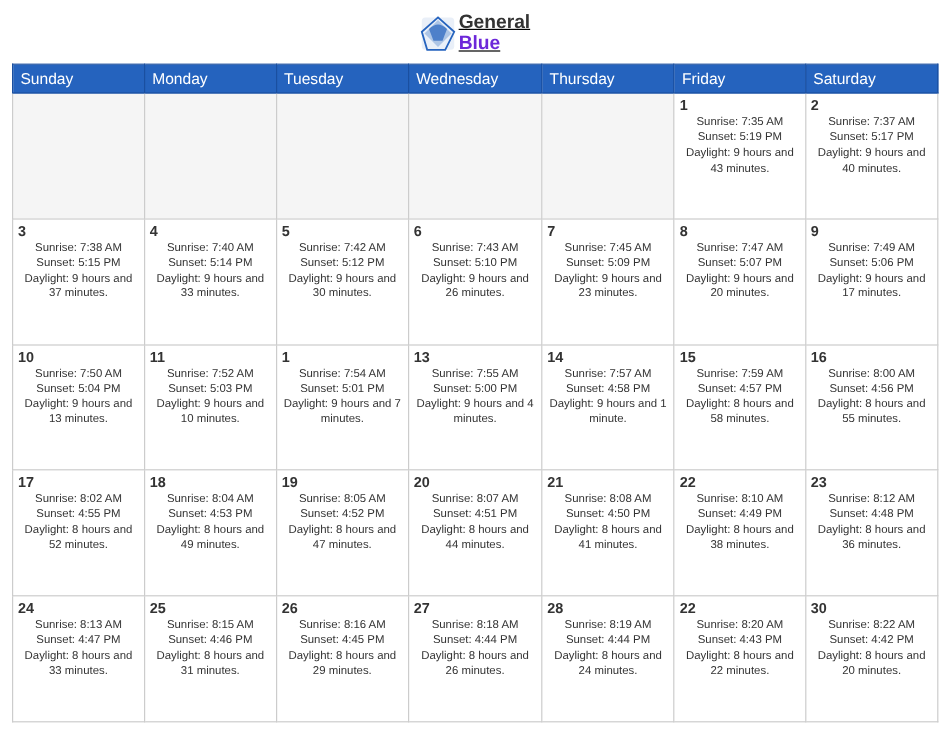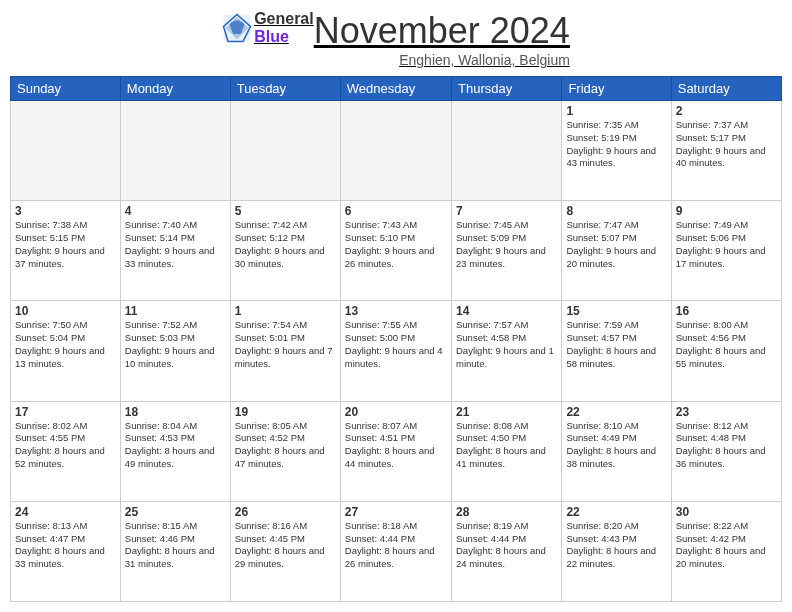--- a/index.html
+++ b/index.html
@@ -22,45 +22,41 @@
     
     .calendar td { border: 1px solid #ccc; vertical-align: top; padding: 3px 4px; font-size: 10px; color: #333; width: 113px; background: #fff; }
     
     .calendar td.empty { background: #f5f5f5; }
     
     .day-num { font-size: 12px; font-weight: bold; display: block; margin-bottom: 1px; }
     
     .calendar tr { height: 80px; }
     .calendar thead tr { height: auto; }
     
-    td .day-info { font-size: 9.5px; line-height: 1.35; }
+    td .day-info { font-size: 9.5px; line-height: 1.35; text-align: center; }
   </style>
 </head>
 <body>
 
 <div class="container">
   <div class="header">
     <div class="logo">
       <svg class="logo-icon" viewBox="0 0 40 40">
         <rect x="2" y="2" width="36" height="36" rx="4" fill="#2563be" opacity="0.1"></rect>
         <polygon points="20,5 35,20 20,35 5,20" fill="#2563be" opacity="0.3"></polygon>
         <polygon points="20,2 38,18 28,38 8,38 2,18" fill="none" stroke="#2563be" stroke-width="2"></polygon>
         <path d="M10,15 Q20,5 30,15 L25,28 L15,28 Z" fill="#2563be" opacity="0.7"></path>
       </svg>
       <div>
         <div style="font-size:16px; font-weight:bold; color:#333; line-height:1.1;">
           <span>General</span><br>
           <span style="color:#6d28d9;">Blue</span>
         </div>
       </div>
     </div>
-    <div class="title-block">
-      <div class="month-title">November 2024</div>
-      <div class="location">Enghien, Wallonia, Belgium</div>
-    </div>
   </div>
 
   <table class="calendar">
     <thead>
       <tr>
       <th>Sunday</th>
           <th>Monday</th>
           <th>Tuesday</th>
           <th>Wednesday</th>
           <th>Thursday</th>

